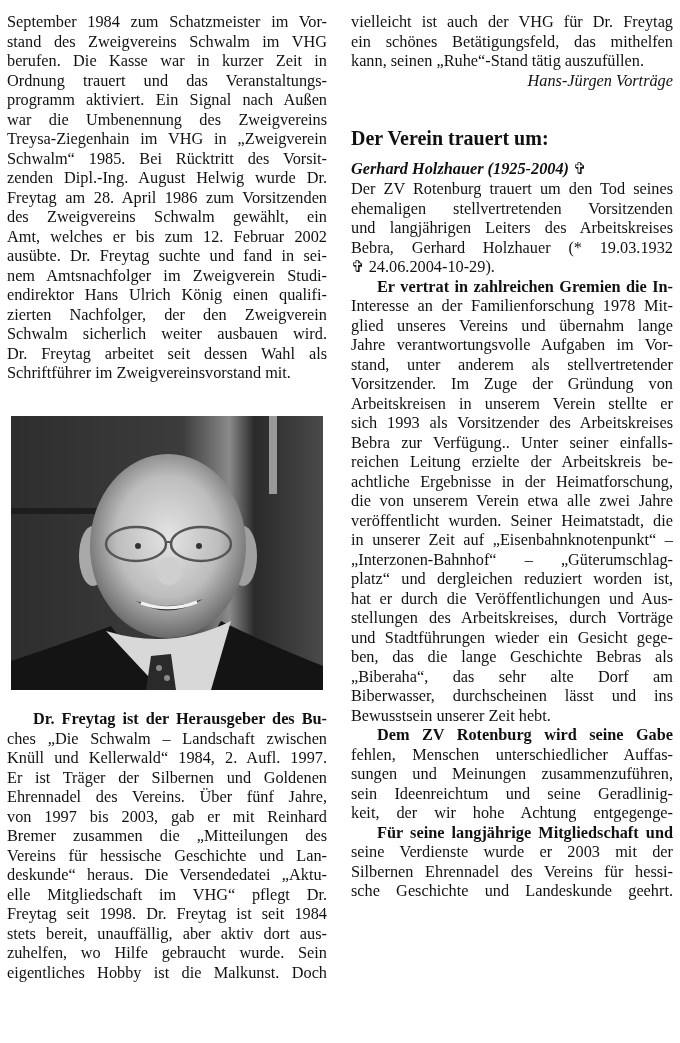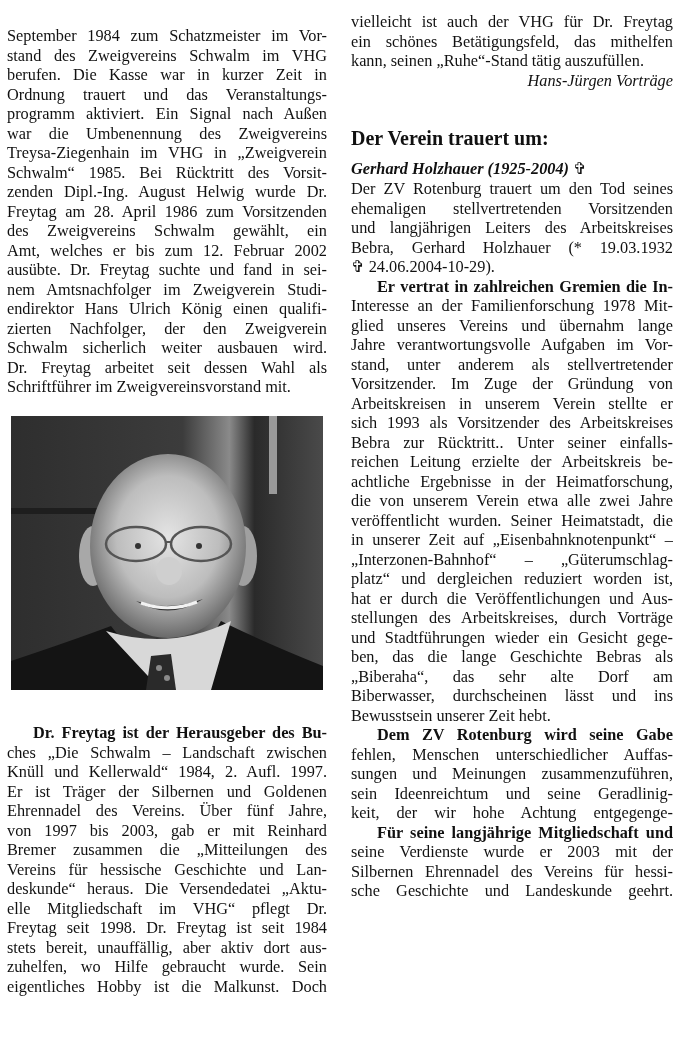--- a/index.html
+++ b/index.html
@@ -1,19 +1,19 @@
 <!DOCTYPE html>
 <html><head>
 <meta charset="utf-8">
 <style>
   html, body { margin: 0; padding: 0; background: #ffffff; }
   body { width: 680px; height: 1043px; position: relative; overflow: hidden;
          font-family: "Liberation Serif", "DejaVu Serif", serif; color: #111; }
   .col { position: absolute; font-size: 16.3px; line-height: 19.5px; text-align: justify; }
-  .left { left: 7px; width: 320px; margin-top: 14px; }
+  .left { left: 7px; width: 320px; }
   .right { left: 351px; width: 322px; }
   .line { display: block; text-align: justify; text-align-last: justify; white-space: nowrap; height: 19.5px; }
   .line.last { text-align-last: left; }
   .indent { padding-left: 26px; font-weight: bold; }
   .sig { text-align: right; font-style: italic; }
   .h1 { font-weight: bold; font-size: 20px; line-height: 24px; }
   .h2 { font-weight: bold; font-style: italic; font-size: 16.3px; }
   .photo { position: absolute; left: 11px; top: 416px; width: 312px; height: 274px; overflow: hidden; background: #3a3a3a; }
   .pageno { position: absolute; left: 7px; top: 1045px; font-size: 12px; }
   .cross { font-style: normal; font-weight: normal; }
@@ -132,21 +132,21 @@
     </div>
   <div id="rp3">
       <span class="line indent">Er vertrat in zahlreichen Gremien die In-</span>
       <span class="line">Interesse an der Familienforschung 1978 Mit-</span>
       <span class="line">glied unseres Vereins und übernahm lange</span>
       <span class="line">Jahre verantwortungsvolle Aufgaben im Vor-</span>
       <span class="line">stand, unter anderem als stellvertretender</span>
       <span class="line">Vorsitzender. Im Zuge der Gründung von</span>
       <span class="line">Arbeitskreisen in unserem Verein stellte er</span>
       <span class="line">sich 1993 als Vorsitzender des Arbeitskreises</span>
-      <span class="line">Bebra zur Rücktritt.. Unter seiner einfalls-</span>
+      <span class="line">Bebra zur Verfügung.. Unter seiner einfalls-</span>
       <span class="line">reichen Leitung erzielte der Arbeitskreis be-</span>
       <span class="line">achtliche Ergebnisse in der Heimatforschung,</span>
       <span class="line">die von unserem Verein etwa alle zwei Jahre</span>
       <span class="line">veröffentlicht wurden. Seiner Heimatstadt, die</span>
       <span class="line">in unserer Zeit auf „Eisenbahnknotenpunkt“ –</span>
       <span class="line">„Interzonen-Bahnhof“ – „Güterumschlag-</span>
       <span class="line">platz“ und dergleichen reduziert worden ist,</span>
       <span class="line">hat er durch die Veröffentlichungen und Aus-</span>
       <span class="line">stellungen des Arbeitskreises, durch Vorträge</span>
       <span class="line">und Stadtführungen wieder ein Gesicht gege-</span>

